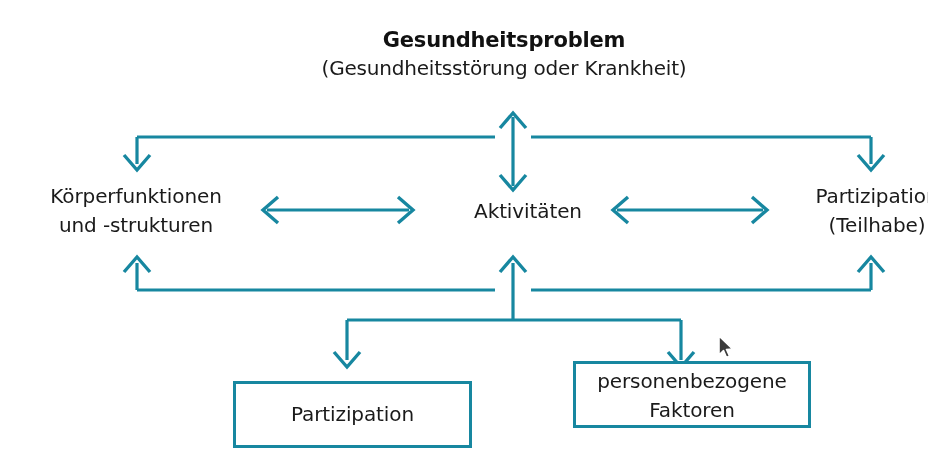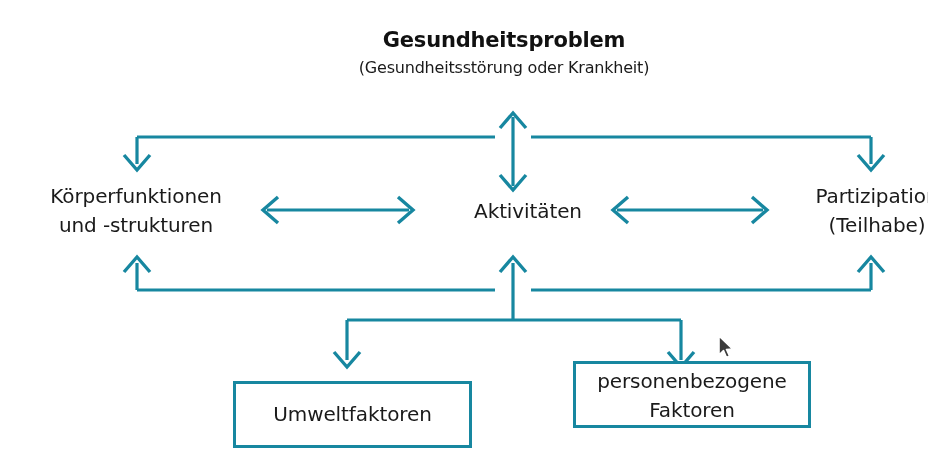--- a/index.html
+++ b/index.html
@@ -45,21 +45,21 @@
   #title-main {
     font-family: "DejaVu Sans", sans-serif;
     font-size: 21px;
     font-weight: bold;
     color: #111111;
     line-height: 27px;
     letter-spacing: -0.2px;
   }
   #title-sub {
     font-family: "DejaVu Sans", sans-serif;
-    font-size: 16px;
+    font-size: 20px;
     color: #1a1a1a;
     line-height: 28px;
     letter-spacing: -0.2px;
   }
   #label-body {
     left: -4px;
     top: 182px;
     width: 200px;
   }
   #label-activity {
@@ -167,21 +167,21 @@
 
   <div class="node-label" id="label-body">Körperfunktionen
 und -strukturen</div>
 
   <div class="node-label" id="label-activity">Aktivitäten</div>
 
   <div class="node-label" id="label-participation">Partizipation
 (Teilhabe)</div>
 
   <div class="factor-box" id="box-environment">
-    <div class="node-label">Umweltfaktoren</div>
+    <div class="node-label">Partizipation</div>
   </div>
 
   <div class="factor-box" id="box-personal">
     <div class="node-label">personenbezogene
 Faktoren</div>
   </div>
 
   <svg id="mouse-cursor" viewBox="0 0 20 26" xmlns="http://www.w3.org/2000/svg">
     <path d="M 3 1 L 3 20 L 7.5 15.5 L 10.5 22.5 L 13.5 21 L 10.5 14.5 L 16.5 14 Z" fill="#3b3b3b" stroke="#ffffff" stroke-width="1.6" stroke-linejoin="round"></path>
   </svg>

